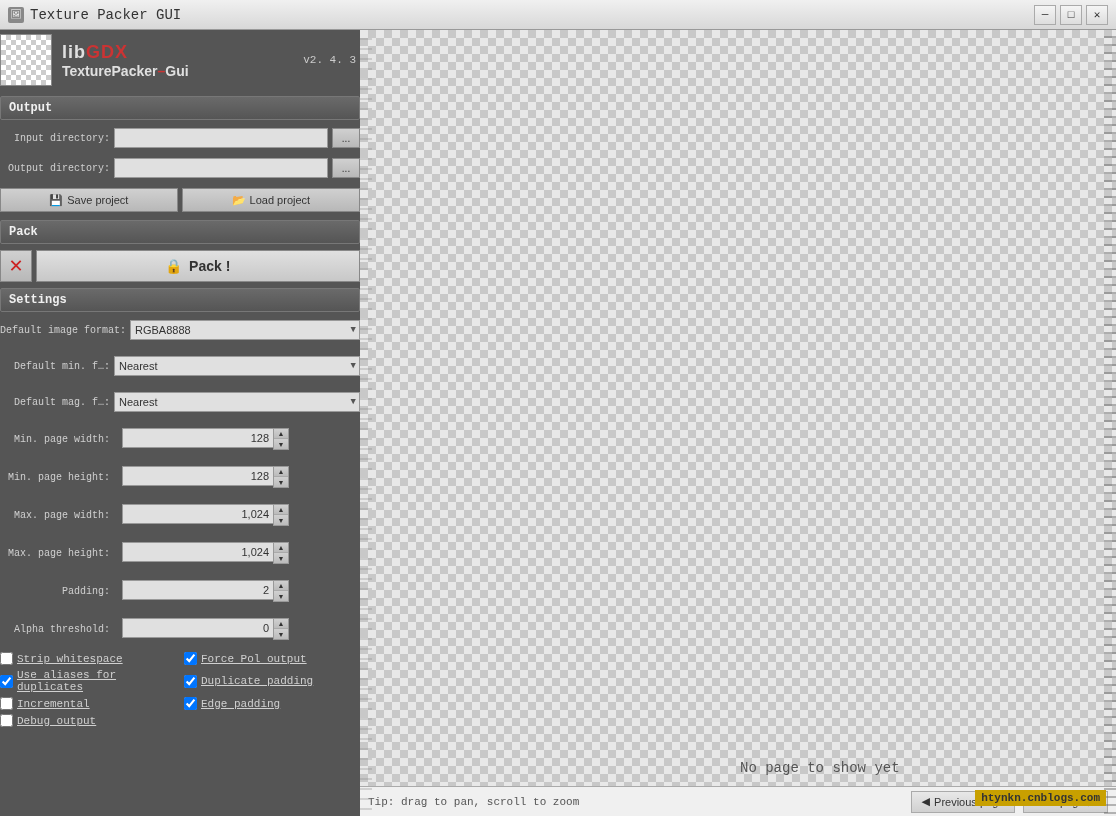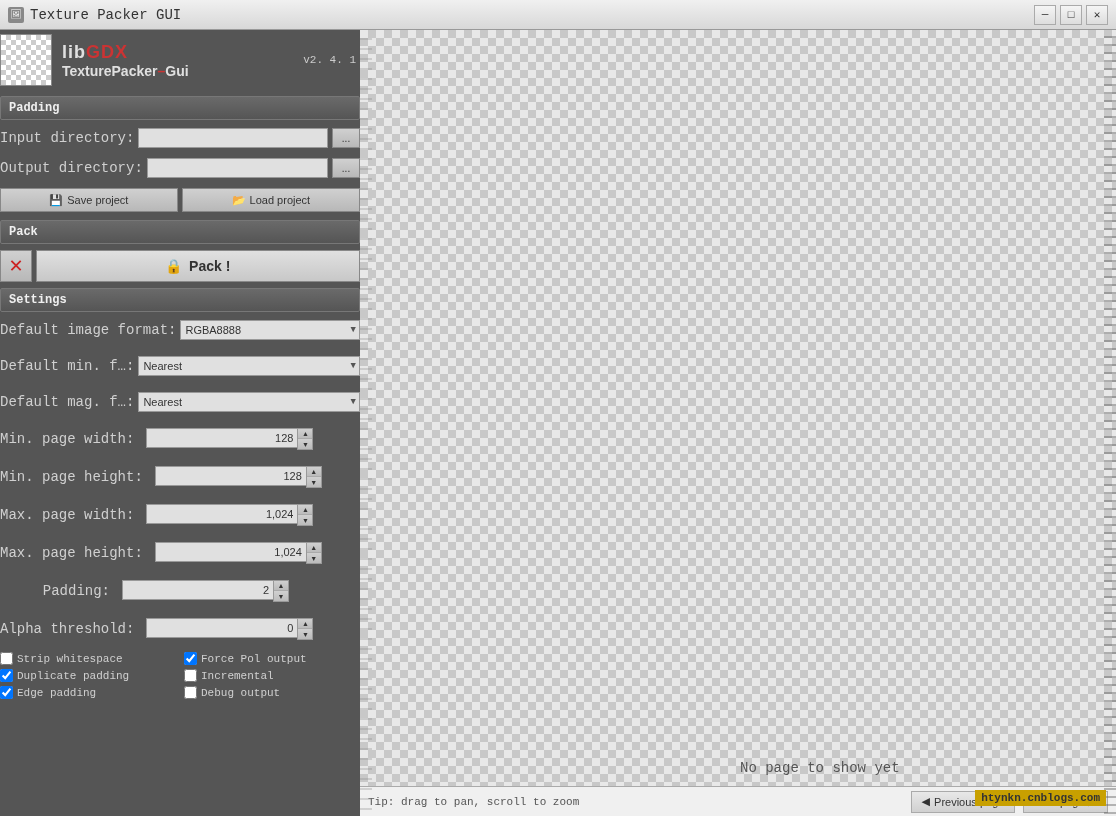--- a/index.html
+++ b/index.html
@@ -90,21 +90,21 @@
 
     
     .form-row {
       display: flex;
       align-items: center;
       gap: 4px;
       padding: 2px 0;
     }
     .form-label {
       color: #d0d0d0;
-      font-size: 14px;
+      font-size: 10px;
       min-width: 110px;
       text-align: right;
     }
     .form-input {
       background: #e0e0e0;
       border: 1px solid #999;
       color: #333;
       height: 20px;
       padding: 1px 4px;
       font-size: 11px;
@@ -237,20 +237,21 @@
       grid-template-columns: 1fr 1fr;
       gap: 4px 8px;
       padding: 4px 0;
     }
     .checkbox-item {
       display: flex;
       align-items: center;
       gap: 4px;
       font-size: 11px;
       color: #d0d0d0;
+      text-decoration: underline;
     }
     .checkbox-item input[type="checkbox"] {
       width: 13px; height: 13px;
       cursor: pointer;
       flex-shrink: 0;
     }
 
     
     .right-panel {
       flex: 1;
@@ -368,24 +369,24 @@
     <div class="header-area">
       <div class="app-logo"></div>
       <div style="margin-left:10px;">
         <div class="lib-gdx-text">
           <span class="lib">lib</span><span class="gdx">GDX</span>
         </div>
         <div class="texture-packer-text">
           <span class="tp">TexturePacker</span><span class="dash">–</span><span class="gui">Gui</span>
         </div>
       </div>
-      <span class="version-label">v2. 4. 1</span>
-    </div>
-
-    <div class="section-header">Padding</div>
+      <span class="version-label">v2. 4. 3</span>
+    </div>
+
+    <div class="section-header">Output</div>
 
     <div class="form-row">
       <span class="form-label">Input directory:</span>
       <input class="form-input" type="text" value="" style="">
       <button class="browse-btn">...</button>
     </div>
 
     <div class="form-row">
       <span class="form-label">Output directory:</span>
       <input class="form-input" type="text" value="" style="">
@@ -523,20 +524,24 @@
     </div>
 
     <div class="checkboxes-grid">
       <label class="checkbox-item">
         <input type="checkbox" style="">
         <span>Strip whitespace</span>
       </label>
       <label class="checkbox-item">
         <input type="checkbox" checked="" style="">
         <span>Force Pol output</span>
+      </label>
+      <label class="checkbox-item">
+        <input type="checkbox" checked="" style="">
+        <span>Use aliases for duplicates</span>
       </label>
       <label class="checkbox-item">
         <input type="checkbox" checked="" style="">
         <span>Duplicate padding</span>
       </label>
       <label class="checkbox-item">
         <input type="checkbox" style="">
         <span>Incremental</span>
       </label>
       <label class="checkbox-item">

